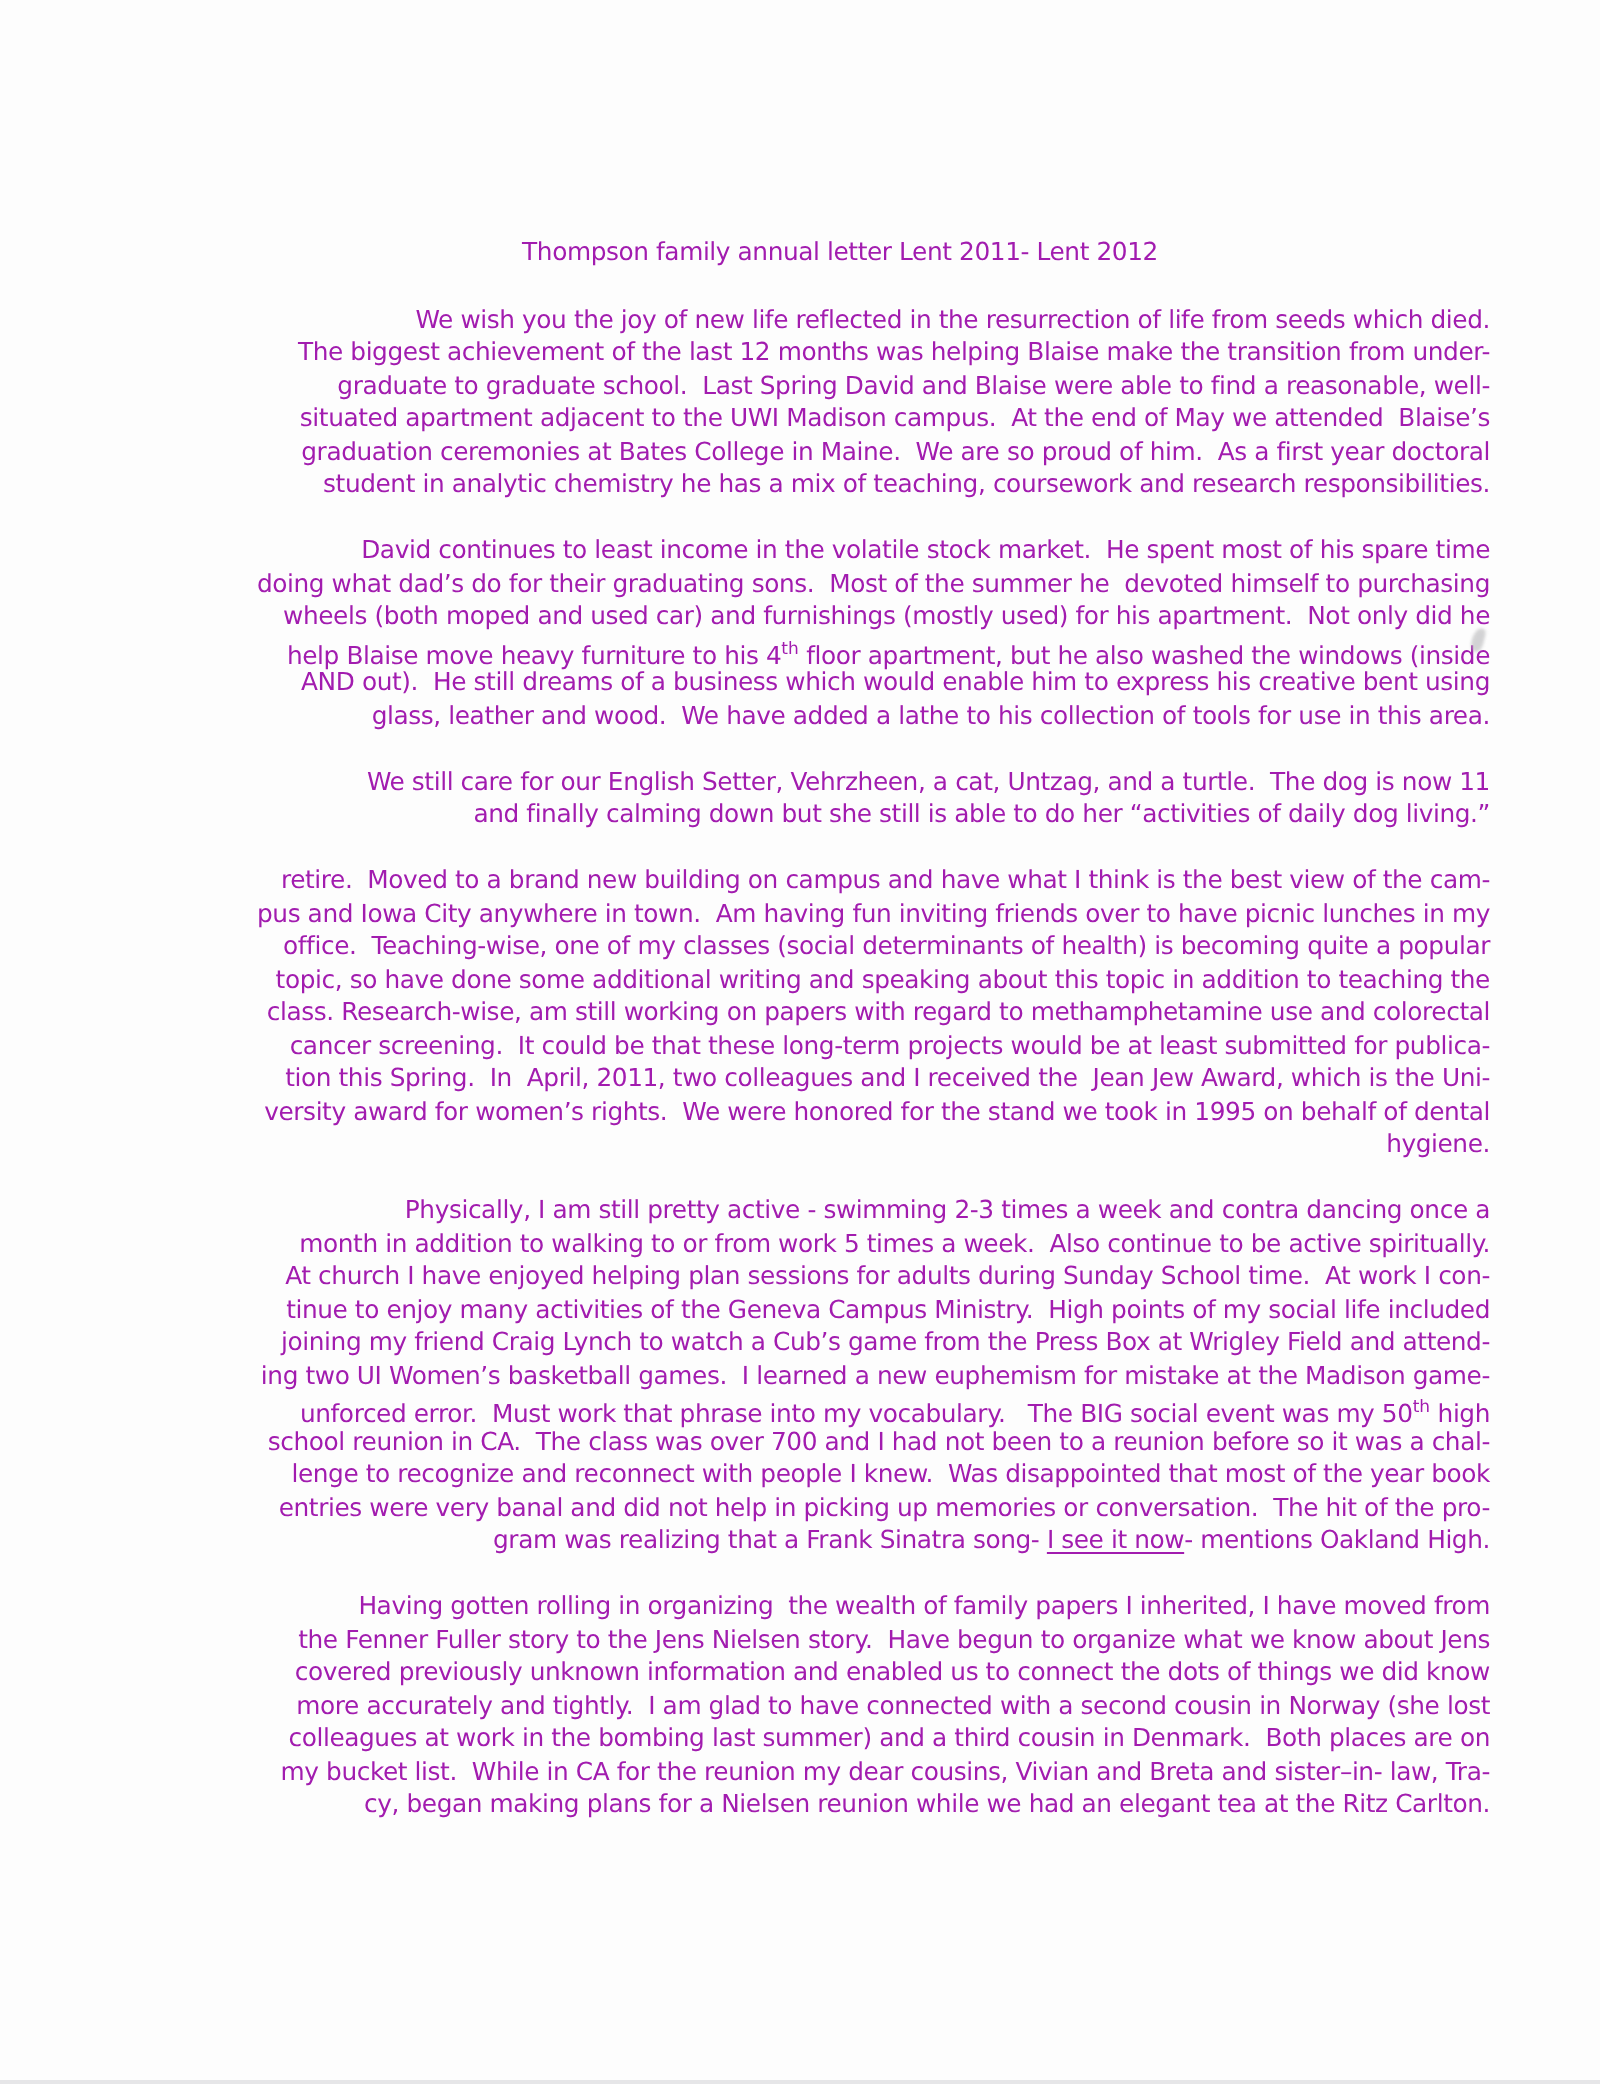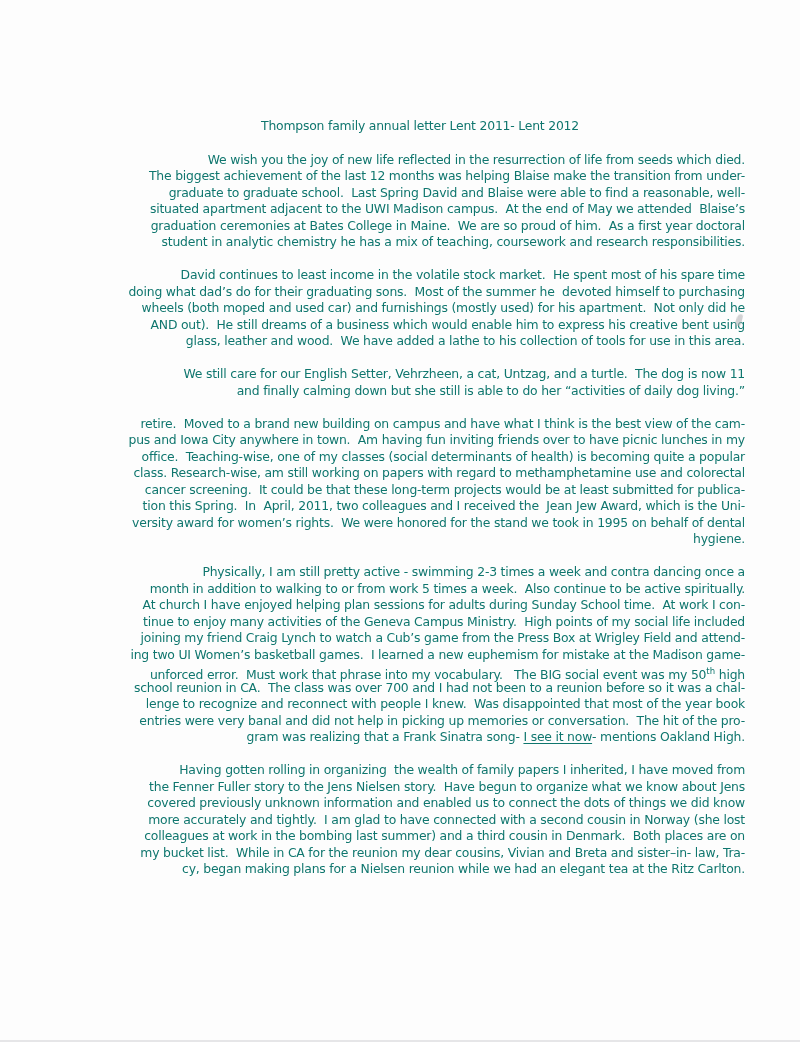--- a/index.html
+++ b/index.html
@@ -13,21 +13,21 @@
     height: 1042px;
     background: #fdfdfd;
     overflow: hidden;
     font-family: "DejaVu Sans", "Liberation Sans", sans-serif;
   }
   .letter {
     position: absolute;
     left: 95px;
     top: 118px;
     width: 650px;
-    color: #0f766e;
+    color: #a21caf;
     font-size: 12.4px;
     letter-spacing: -0.2px;
   }
   .title {
     text-align: center;
     white-space: pre;
     line-height: 16.5px;
     margin-bottom: 17px;
   }
   .paragraph {
@@ -84,31 +84,33 @@
           <div class="line">The biggest achievement of the last 12 months was helping Blaise make the transition from under-</div>
           <div class="line">graduate to graduate school.  Last Spring David and Blaise were able to find a reasonable, well-</div>
           <div class="line">situated apartment adjacent to the UWI Madison campus.  At the end of May we attended  Blaise’s</div>
           <div class="line">graduation ceremonies at Bates College in Maine.  We are so proud of him.  As a first year doctoral</div>
           <div class="line">student in analytic chemistry he has a mix of teaching, coursework and research responsibilities.</div>
         </div>
         <div class="paragraph">
           <div class="line first">David continues to least income in the volatile stock market.  He spent most of his spare time</div>
           <div class="line">doing what dad’s do for their graduating sons.  Most of the summer he  devoted himself to purchasing</div>
           <div class="line">wheels (both moped and used car) and furnishings (mostly used) for his apartment.  Not only did he</div>
+          <div class="line"><span>help Blaise move heavy furniture to his 4</span><span class="sup">th</span><span> floor apartment, but he also washed the windows (inside</span></div>
           <div class="line">AND out).  He still dreams of a business which would enable him to express his creative bent using</div>
           <div class="line">glass, leather and wood.  We have added a lathe to his collection of tools for use in this area.</div>
         </div>
         <div class="paragraph">
           <div class="line first">We still care for our English Setter, Vehrzheen, a cat, Untzag, and a turtle.  The dog is now 11</div>
           <div class="line">and finally calming down but she still is able to do her “activities of daily dog living.”</div>
         </div>
         <div class="paragraph">
           <div class="line">retire.  Moved to a brand new building on campus and have what I think is the best view of the cam-</div>
           <div class="line">pus and Iowa City anywhere in town.  Am having fun inviting friends over to have picnic lunches in my</div>
           <div class="line">office.  Teaching-wise, one of my classes (social determinants of health) is becoming quite a popular</div>
+          <div class="line">topic, so have done some additional writing and speaking about this topic in addition to teaching the</div>
           <div class="line">class. Research-wise, am still working on papers with regard to methamphetamine use and colorectal</div>
           <div class="line">cancer screening.  It could be that these long-term projects would be at least submitted for publica-</div>
           <div class="line">tion this Spring.  In  April, 2011, two colleagues and I received the  Jean Jew Award, which is the Uni-</div>
           <div class="line">versity award for women’s rights.  We were honored for the stand we took in 1995 on behalf of dental</div>
           <div class="line">hygiene.</div>
         </div>
         <div class="paragraph">
           <div class="line first">Physically, I am still pretty active - swimming 2-3 times a week and contra dancing once a</div>
           <div class="line">month in addition to walking to or from work 5 times a week.  Also continue to be active spiritually.</div>
           <div class="line">At church I have enjoyed helping plan sessions for adults during Sunday School time.  At work I con-</div>

